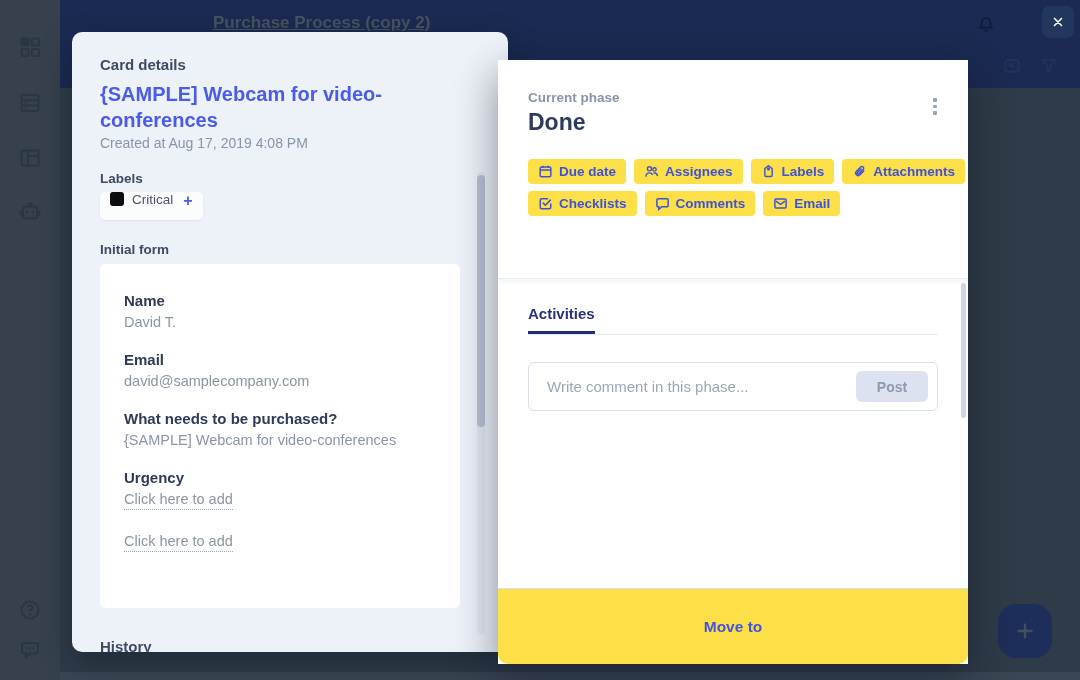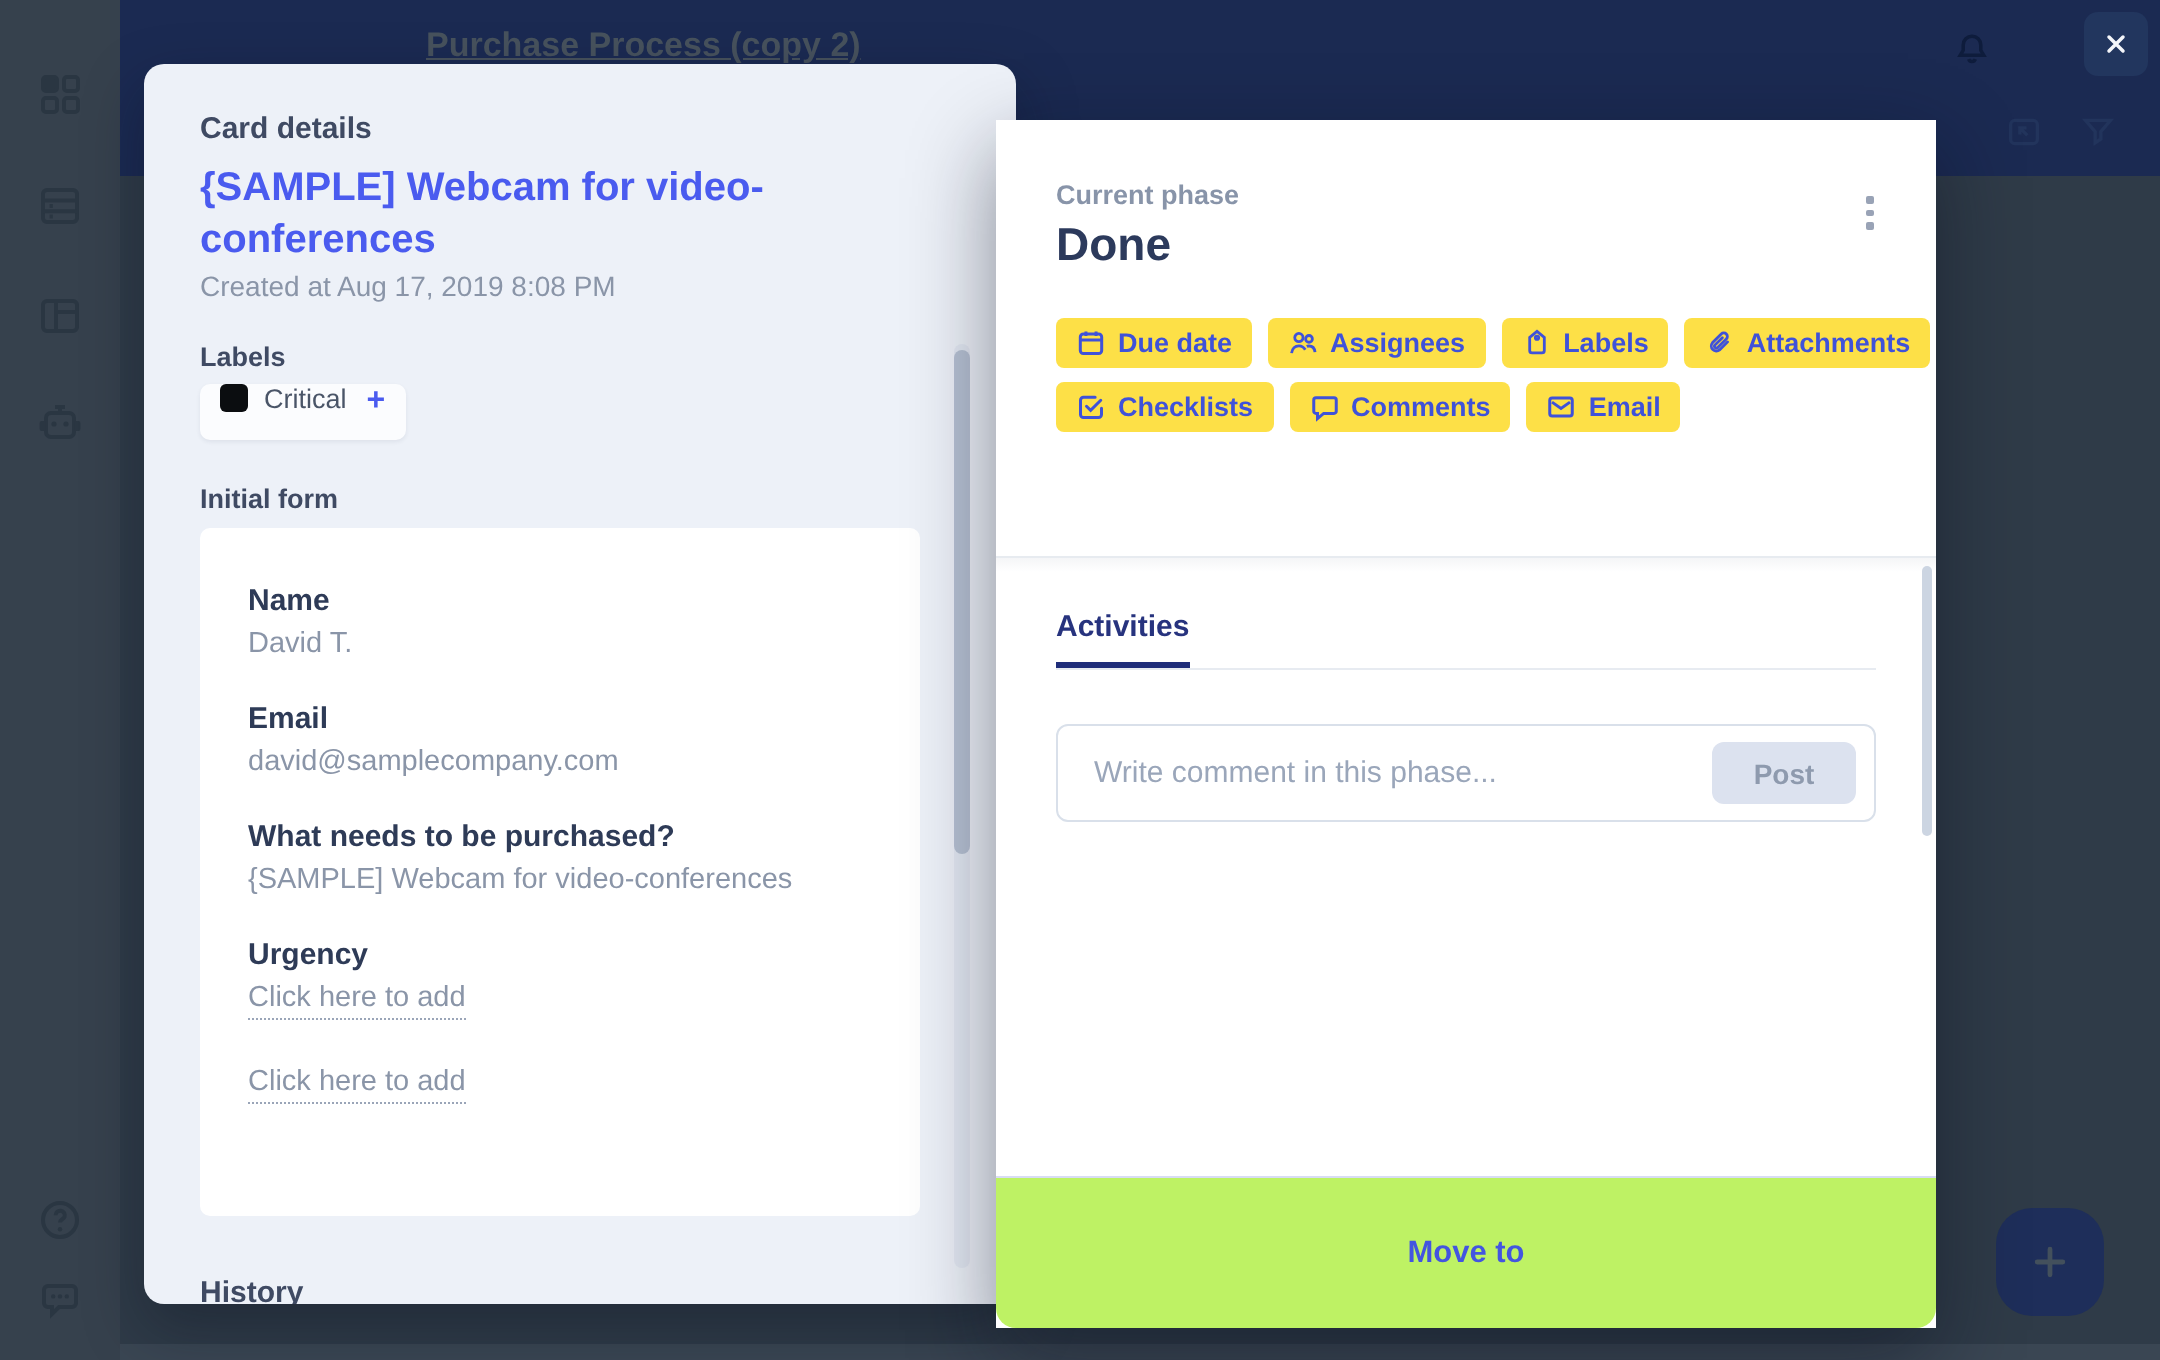--- a/index.html
+++ b/index.html
@@ -50,21 +50,21 @@
   .chip svg { width:15px; height:15px; }
   .rp-activities { position:relative; flex:1; border-top:1px solid #e7ebf0; padding:26px 30px 0 30px; }
   .rp-activities::before { content:""; position:absolute; left:0; top:0; width:100%; height:7px; background:linear-gradient(#5a688410, transparent); }
   .tabs { border-bottom:1px solid #e7ebf1; }
   .tab { display:inline-block; font-size:15px; font-weight:600; color:#27337e; padding-bottom:9px; border-bottom:3px solid #1f2d7a; cursor:pointer; }
   .composer { margin-top:27px; height:49px; border:1px solid #d9e0ea; border-radius:6px; display:flex; align-items:center; padding:0 9px 0 18px; }
   .composer input { flex:1; border:none; outline:none; font-size:15px; color:#3f4a63; font-family:"Liberation Sans",sans-serif; background:transparent; }
   .composer input::placeholder { color:#9aa6ba; }
   .post-btn { width:72px; height:31px; background:#dce2ef; border:none; border-radius:6px; color:#8e9aae; font-size:14px; font-weight:600; font-family:"Liberation Sans",sans-serif; cursor:pointer; }
   .rp-scrollthumb { position:absolute; right:2px; top:4px; width:5px; height:135px; background:#ccd5e2; border-radius:3px; cursor:grab; }
-  .move-to { height:76px; background:#bef264; border-top:1px solid #d8dcf4; border-radius:0 0 10px 10px; display:flex; align-items:center; justify-content:center; font-size:15.5px; font-weight:700; color:#4355e0; cursor:pointer; }
+  .move-to { height:76px; background:#fde047; border-top:1px solid #d8dcf4; border-radius:0 0 10px 10px; display:flex; align-items:center; justify-content:center; font-size:15.5px; font-weight:700; color:#4355e0; cursor:pointer; }
   svg { display:block; }
 </style>
 </head>
 <body>
 
 <div class="sidebar">
   <div class="side-icon" style="top:35px">
     <svg viewBox="0 0 24 24" fill="none" stroke="currentColor" stroke-width="2">
       <rect x="3.5" y="3.5" width="7" height="7" rx="1.5" fill="currentColor"></rect>
       <rect x="14" y="3.5" width="7" height="7" rx="1.5"></rect>
@@ -141,21 +141,21 @@
 
 <div class="fab">
   <svg viewBox="0 0 24 24" width="22" height="22" fill="none" stroke="currentColor" stroke-width="2.6" stroke-linecap="round">
     <path d="M12 5v14M5 12h14"></path>
   </svg>
 </div>
 
 <div class="left-panel">
   <div class="lp-section-label">Card details</div>
   <div class="lp-title">{SAMPLE] Webcam for video-conferences</div>
-  <div class="lp-created">Created at Aug 17, 2019 8:08 PM</div>
+  <div class="lp-created">Created at Aug 17, 2019 4:08 PM</div>
   <div class="lp-labels-label">Labels</div>
 
   <div class="label-chip">
     <span class="label-swatch"></span>
     <span class="label-name">Critical</span>
     <span class="label-add">+</span>
   </div>
 
   <div class="lp-form-label">Initial form</div>
 

